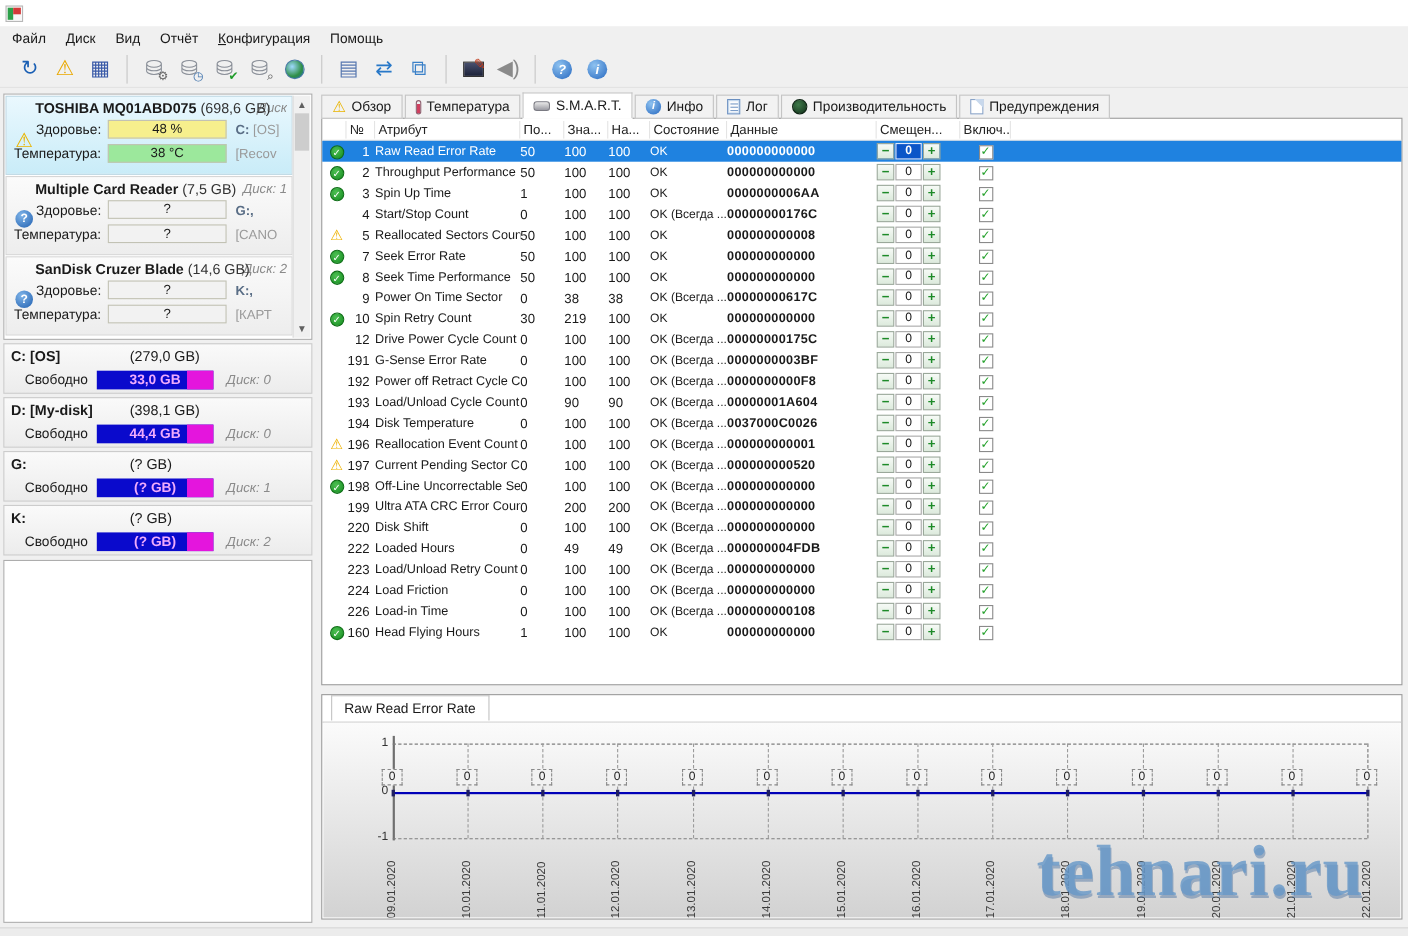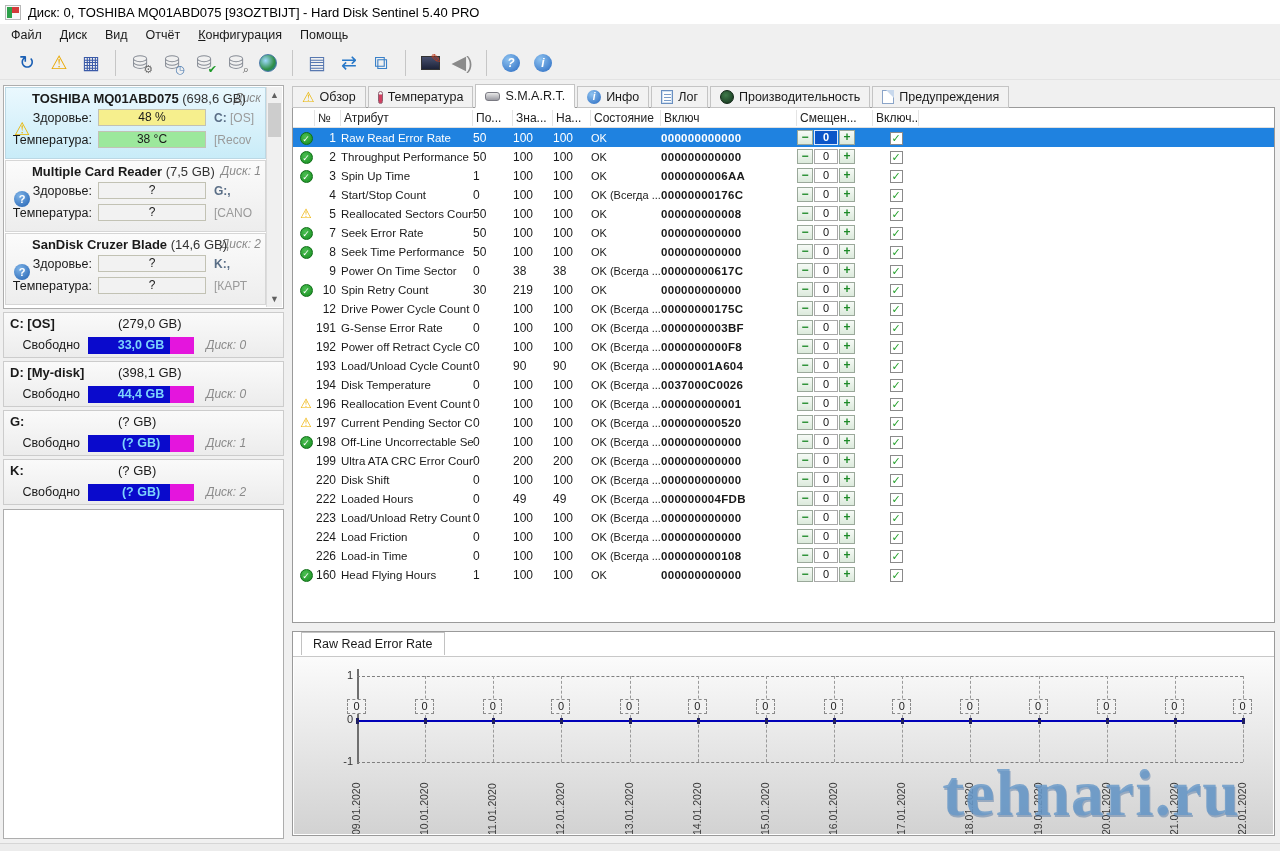--- a/index.html
+++ b/index.html
@@ -59,21 +59,21 @@
 
   
   .part-card { height:46px; border:1px solid #cccccc; background:linear-gradient(#fafafa,#ececec); margin-top:3px; padding:3px 6px 0 6px; }
   .pc-line1 { position:relative; height:19px; font-size:13px; }
   .pc-name { font-weight:bold; }
   .pc-size { position:absolute; left:108px; }
   .pc-line2 { display:flex; align-items:center; height:20px; }
   .pc-free-label { width:78px; text-align:right; padding-right:8px; font-size:12.5px; }
   .free-bar { width:106px; height:17px; background:#0a0acc; position:relative; }
   .free-bar .mag { position:absolute; right:0; top:0; width:24px; height:100%; background:#e415dd; }
-  .free-bar .txt { position:absolute; inset:0; color:#7dd3fc; font-weight:bold; text-align:center; line-height:17px; font-size:12.5px; z-index:1; }
+  .free-bar .txt { position:absolute; inset:0; color:#f0abfc; font-weight:bold; text-align:center; line-height:17px; font-size:12.5px; z-index:1; }
   .pc-disk { flex:1; text-align:left; padding-left:12px; font-style:italic; color:#8a8a8a; }
   .sidebar-empty { flex:1; border:1px solid #adadad; background:#fff; margin-top:4px; }
 
   
   .tabs { display:flex; align-items:flex-end; height:24px; position:relative; z-index:2; }
   .tab { display:flex; align-items:center; gap:5px; height:22px; padding:0 9px; border:1px solid #c4c4c4; background:#f2f2f2; margin-right:2px; font-size:12.5px; white-space:nowrap; }
   .tab.active { background:#fff; height:24px; border-bottom-color:#fff; }
   .ti-warn { color:#e9b400; font-size:14px; }
   .ti-thermo { display:inline-block; width:5px; height:13px; background:linear-gradient(#f0f0f0 20%,#d04060 25%); border:1px solid #906070; border-radius:3px; }
   .ti-disk { display:inline-block; width:15px; height:9px; border-radius:3px; background:linear-gradient(#e8e8e8,#9a9aa2); border:1px solid #7a7a82; }
@@ -127,21 +127,20 @@
   .watermark { position:absolute; right:34px; bottom:4px; font-size:66px; font-weight:bold; letter-spacing:1px;
     color:rgba(104,152,200,0.82); text-shadow:1px 2px 0 rgba(70,110,160,0.45); z-index:4; font-family:Liberation Serif, serif; }
 
   .statusbar { height:8px; background:#ececec; border-top:1px solid #d6d6d6; }
 </style>
 </head>
 <body>
 
 <div class="titlebar">
   <span class="app-logo"></span>
-  <span class="title-text">Диск: 0, TOSHIBA MQ01ABD075 [93OZTBIJT]  -  Hard Disk Sentinel 5.40 PRO</span>
 </div>
 
 <div class="menubar" id="menubar">
     <span class="menu-item">Файл</span>
     <span class="menu-item">Диск</span>
     <span class="menu-item">Вид</span>
     <span class="menu-item">Отчёт</span>
     <span class="menu-item u1">Конфигурация</span>
     <span class="menu-item">Помощь</span>
   </div>
@@ -349,21 +348,21 @@
 
     <div class="table-panel">
       <div class="grid-header" id="grid-header">
           <span class="hc h-icon"></span>
           <span class="hc h-num">№</span>
           <span class="hc h-attr">Атрибут</span>
           <span class="hc h-thr">По...</span>
           <span class="hc h-val">Зна...</span>
           <span class="hc h-worst">На...</span>
           <span class="hc h-status">Состояние</span>
-          <span class="hc h-data">Включ</span>
+          <span class="hc h-data">Данные</span>
           <span class="hc h-offset">Смещен...</span>
           <span class="hc h-check">Включ...</span>
         </div>
       <div id="grid-rows">
           <div class="grid-row sel">
             <span class="cell-icon"><span class="ic-ok">✓</span></span>
             <span class="cell-num">1</span>
             <span class="cell-attr">Raw Read Error Rate</span>
             <span class="cell-thr">50</span>
             <span class="cell-val">100</span>

